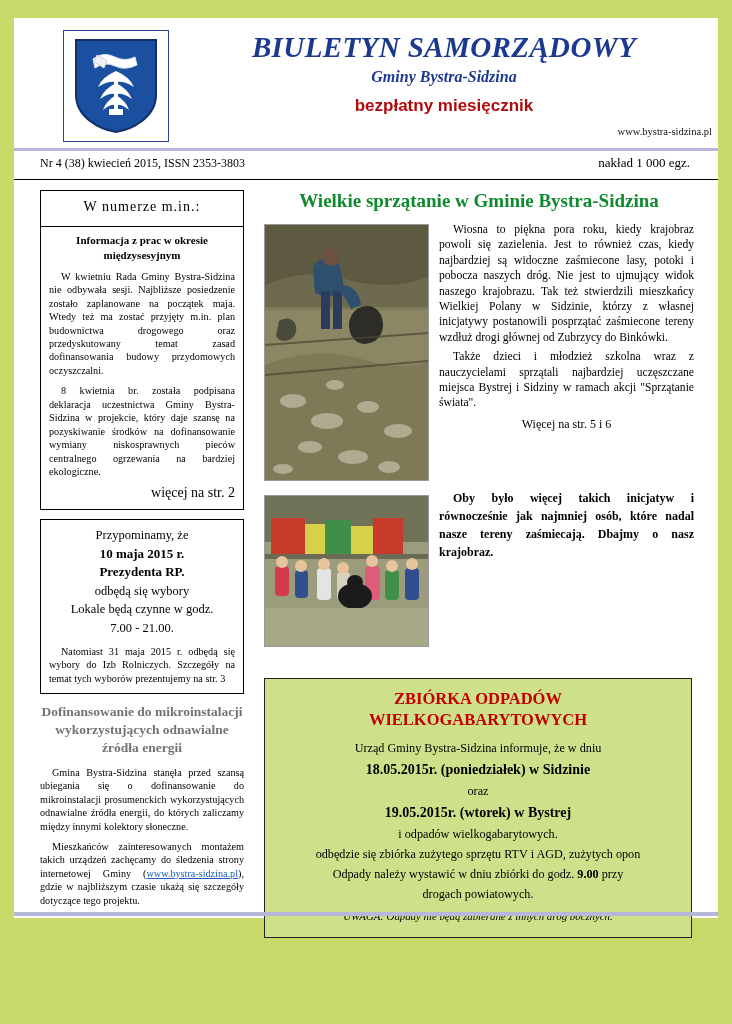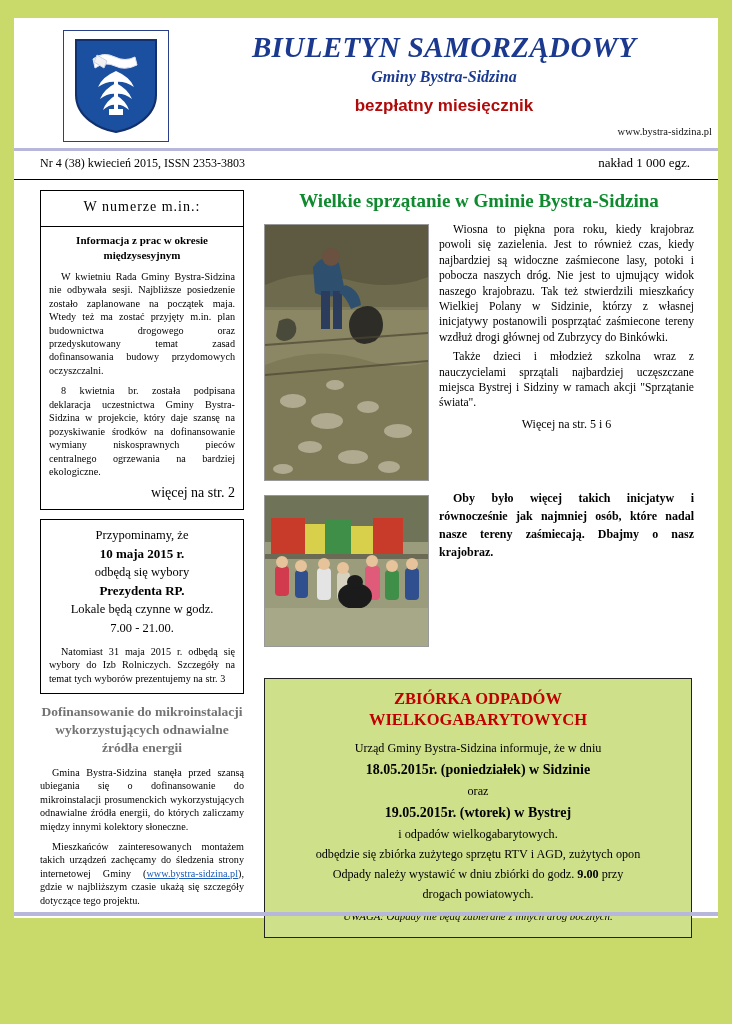--- a/index.html
+++ b/index.html
@@ -308,22 +308,22 @@
       <div class="box" style="border-top:none;margin-top:-9px;">
         <p class="lead">Informacja z prac w okresie międzysesyjnym</p>
         <p class="jt">W kwietniu Rada Gminy Bystra-Sidzina nie odbywała sesji. Najbliższe posiedzenie zostało zaplanowane na początek maja. Wtedy też ma zostać przyjęty m.in. plan budownictwa drogowego oraz przedyskutowany temat zasad dofinansowania budowy przydomowych oczyszczalni.</p>
         <p class="jt">8 kwietnia br. została podpisana deklaracja uczestnictwa Gminy Bystra-Sidzina w projekcie, który daje szansę na pozyskiwanie środków na dofinansowanie wymiany niskosprawnych pieców centralnego ogrzewania na bardziej ekologiczne.</p>
         <p class="more">więcej na str. 2</p>
       </div>
 
       <div class="box">
         <p class="center-note">Przypominamy, że</p>
         <p class="center-note"><b>10 maja 2015 r.</b></p>
+        <p class="center-note"><b>Prezydenta RP.</b></p>
         <p class="center-note">odbędą się wybory</p>
-        <p class="center-note"><b>Prezydenta RP.</b></p>
         <p class="center-note">Lokale będą czynne w godz.</p>
         <p class="center-note">7.00 - 21.00.</p>
         <p class="jt" style="margin-top:8px;">Natomiast 31 maja 2015 r. odbędą się wybory do Izb Rolniczych. Szczegóły na temat tych wyborów prezentujemy na str. 3</p>
       </div>
 
       <div>
         <p class="red-head">Dofinansowanie do mikroinstalacji wykorzystujących odnawialne źródła energii</p>
         <p class="jt">Gmina Bystra-Sidzina stanęła przed szansą ubiegania się o dofinansowanie do mikroinstalacji prosumenckich wykorzystujących odnawialne źródła energii, do których zaliczamy między innymi kolektory słoneczne.</p>
         <p class="jt">
           Mieszkańców zainteresowanych montażem takich urządzeń zachęcamy do śledzenia strony internetowej Gminy (<span class="link">www.bystra-sidzina.pl</span>), gdzie w najbliższym czasie ukażą się szczegóły dotyczące tego projektu.

